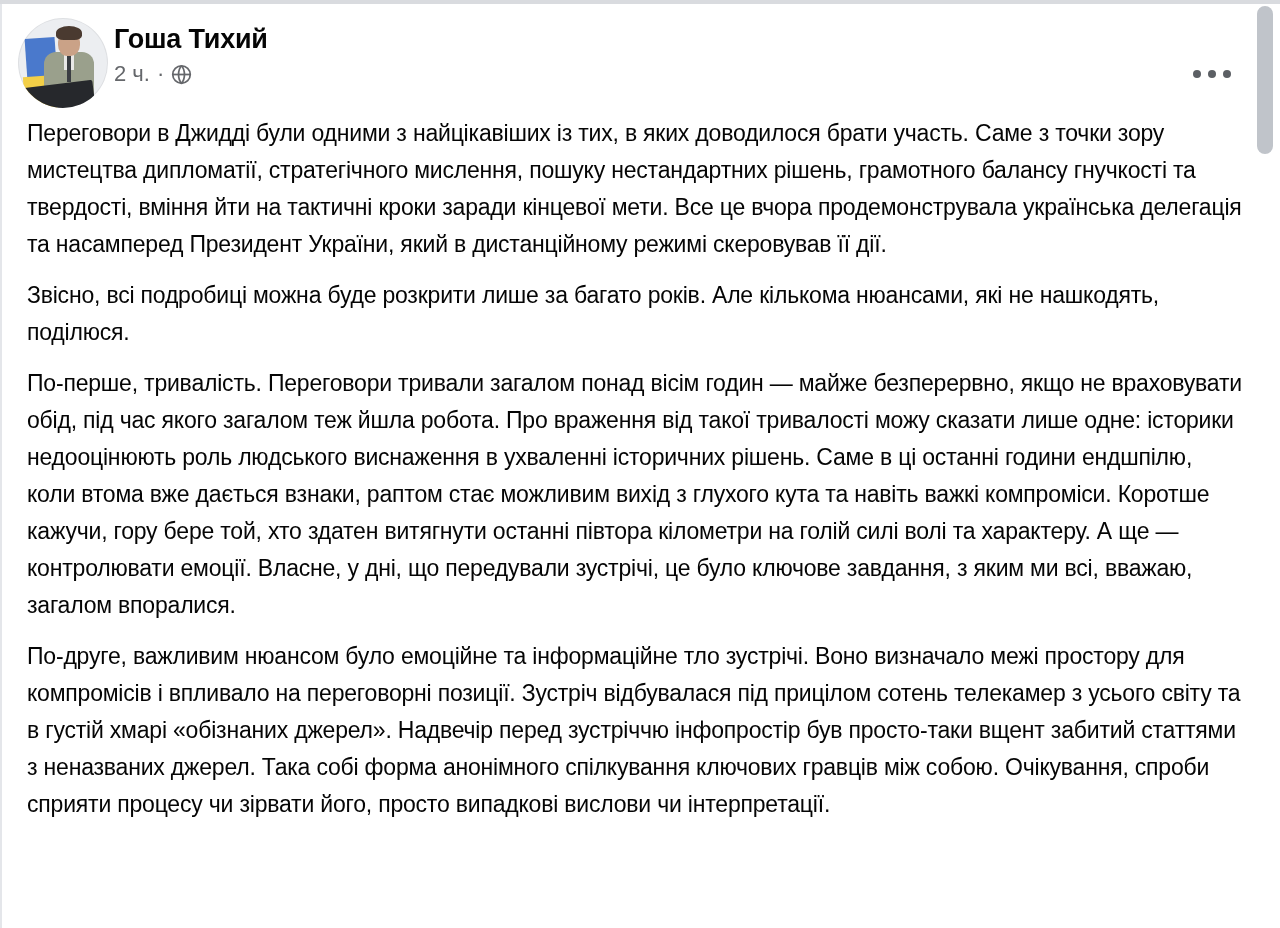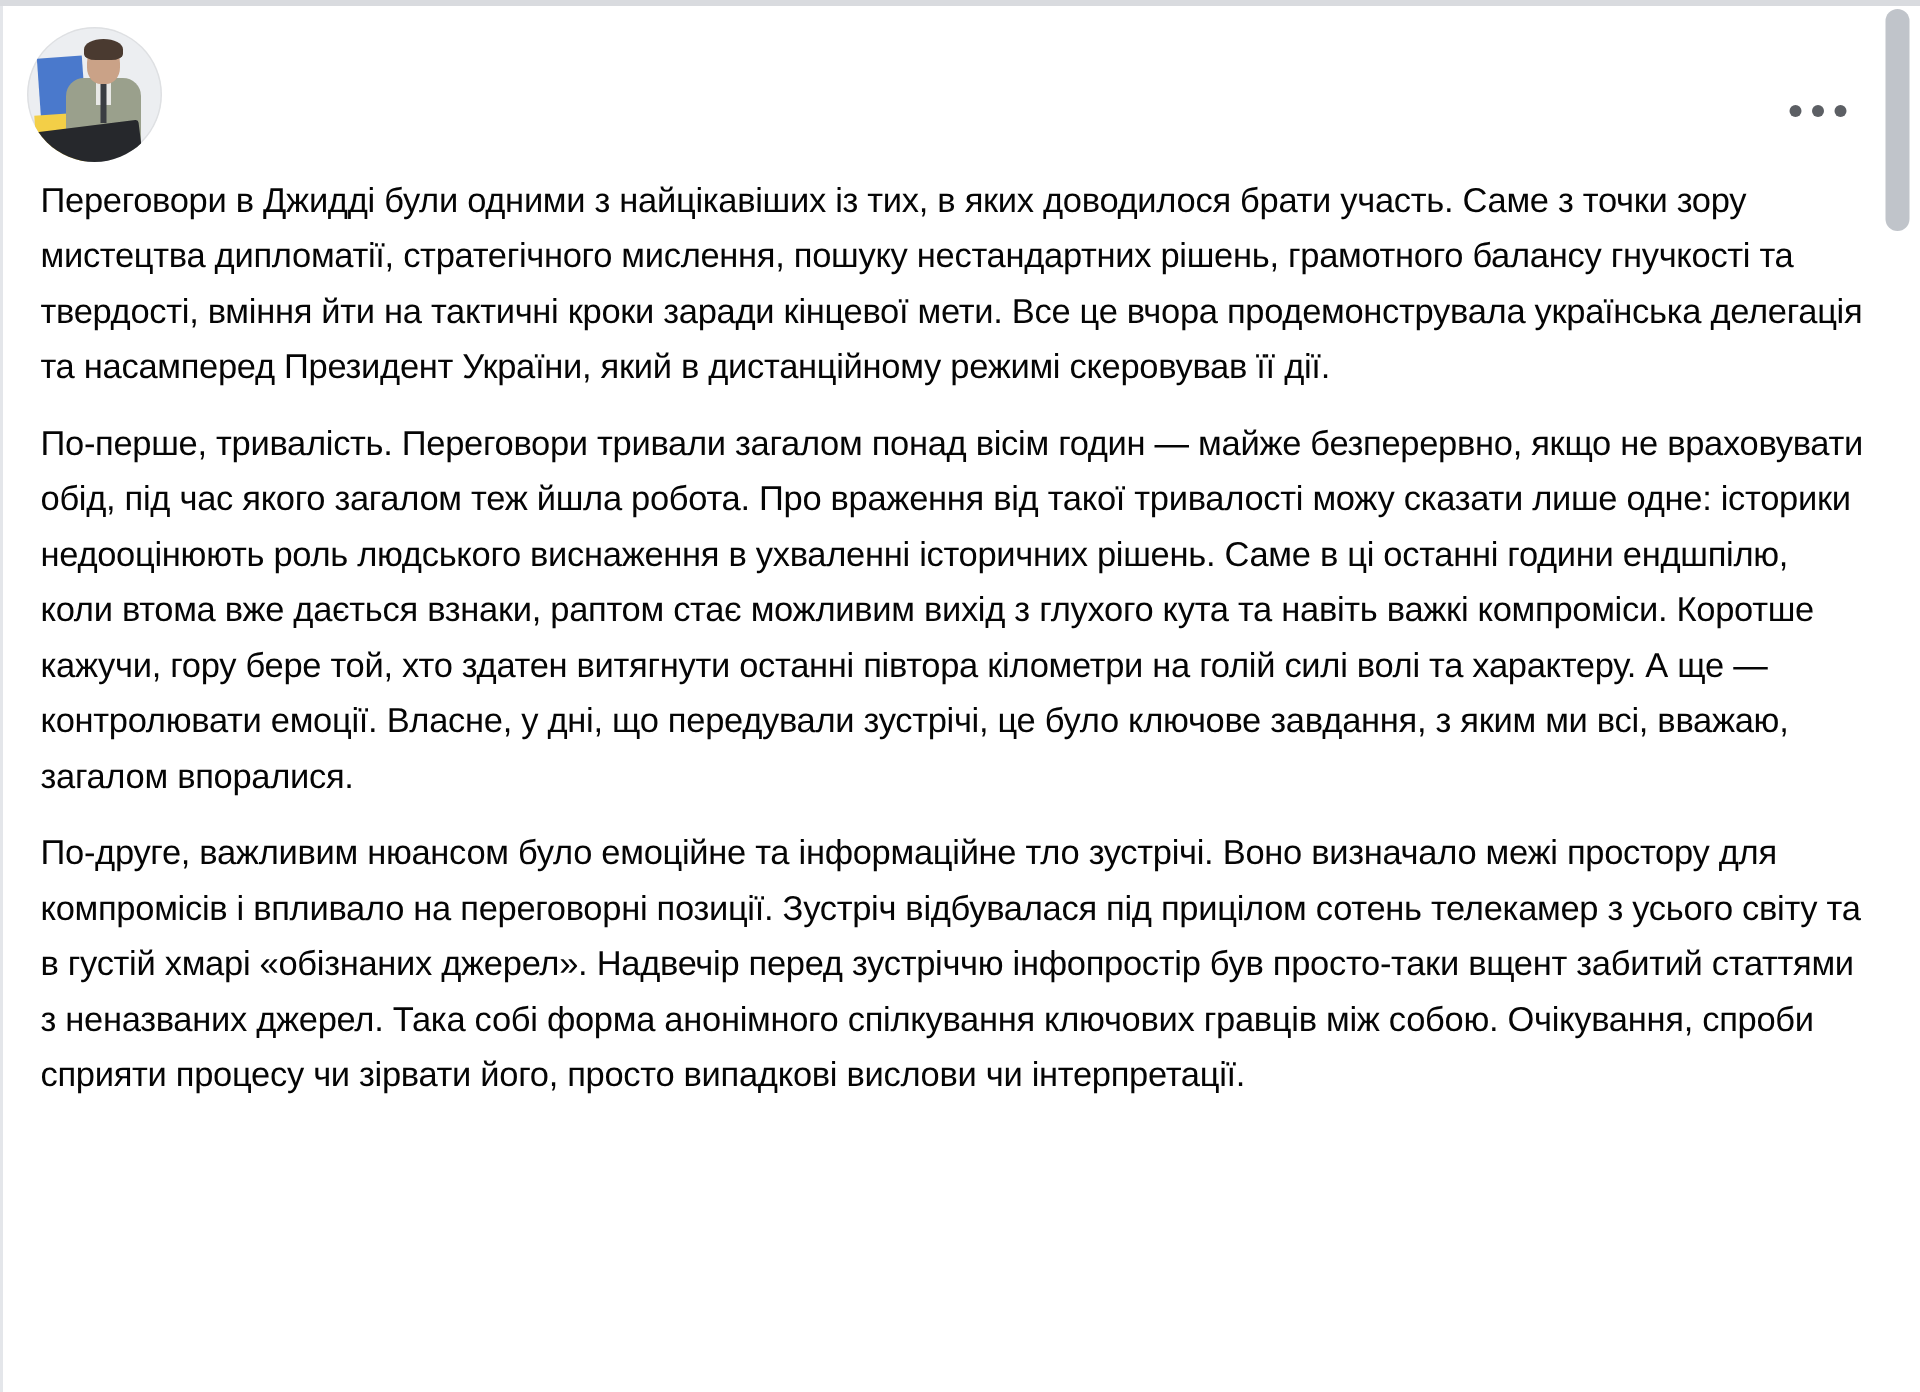--- a/index.html
+++ b/index.html
@@ -85,29 +85,45 @@
       <span class="flag-blue"></span>
       <span class="flag-yellow"></span>
       <span class="torso"></span>
       <span class="shirt"></span>
       <span class="tie"></span>
       <span class="head"></span>
       <span class="hair"></span>
       <span class="podium"></span>
     </div>
 
+    <div class="header-text">
+      <div class="author-name">Гоша Тихий</div>
+      <div class="post-meta">
+        <span class="timestamp">2 ч.</span>
+        <span class="meta-separator">·</span>
+        <span class="globe">
+          <svg viewBox="0 0 24 24" fill="none" stroke="#65676b" stroke-width="2">
+            <circle cx="12" cy="12" r="10"></circle>
+            <line x1="2" y1="12" x2="22" y2="12"></line>
+            <path d="M12 2 C 7.5 7, 7.5 17, 12 22"></path>
+            <path d="M12 2 C 16.5 7, 16.5 17, 12 22"></path>
+          </svg>
+        </span>
+      </div>
+    </div>
 
     <div class="options-button">
       <span class="dot"></span>
       <span class="dot"></span>
       <span class="dot"></span>
     </div>
   </div>
 
   <div class="post-body">
       <p class="post-paragraph">Переговори в Джидді були одними з найцікавіших із тих, в яких доводилося брати участь. Саме з точки зору мистецтва дипломатії, стратегічного мислення, пошуку нестандартних рішень, грамотного балансу гнучкості та твердості, вміння йти на тактичні кроки заради кінцевої мети. Все це вчора продемонструвала українська делегація та насамперед Президент України, який в дистанційному режимі скеровував її дії.</p>
+      <p class="post-paragraph">Звісно, всі подробиці можна буде розкрити лише за багато років. Але кількома нюансами, які не нашкодять, поділюся.</p>
       <p class="post-paragraph">По-перше, тривалість. Переговори тривали загалом понад вісім годин — майже безперервно, якщо не враховувати обід, під час якого загалом теж йшла робота. Про враження від такої тривалості можу сказати лише одне: історики недооцінюють роль людського виснаження в ухваленні історичних рішень. Саме в ці останні години ендшпілю, коли втома вже дається взнаки, раптом стає можливим вихід з глухого кута та навіть важкі компроміси. Коротше кажучи, гору бере той, хто здатен витягнути останні півтора кілометри на голій силі волі та характеру. А ще — контролювати емоції. Власне, у дні, що передували зустрічі, це було ключове завдання, з яким ми всі, вважаю, загалом впоралися.</p>
       <p class="post-paragraph">По-друге, важливим нюансом було емоційне та інформаційне тло зустрічі. Воно визначало межі простору для компромісів і впливало на переговорні позиції. Зустріч відбувалася під прицілом сотень телекамер з усього світу та в густій хмарі «обізнаних джерел». Надвечір перед зустріччю інфопростір був просто-таки вщент забитий статтями з неназваних джерел. Така собі форма анонімного спілкування ключових гравців між собою. Очікування, спроби сприяти процесу чи зірвати його, просто випадкові вислови чи інтерпретації.</p>
     </div>
 
 </div>
 
 <div class="scrollbar-thumb"></div>
 
 </body></html>

